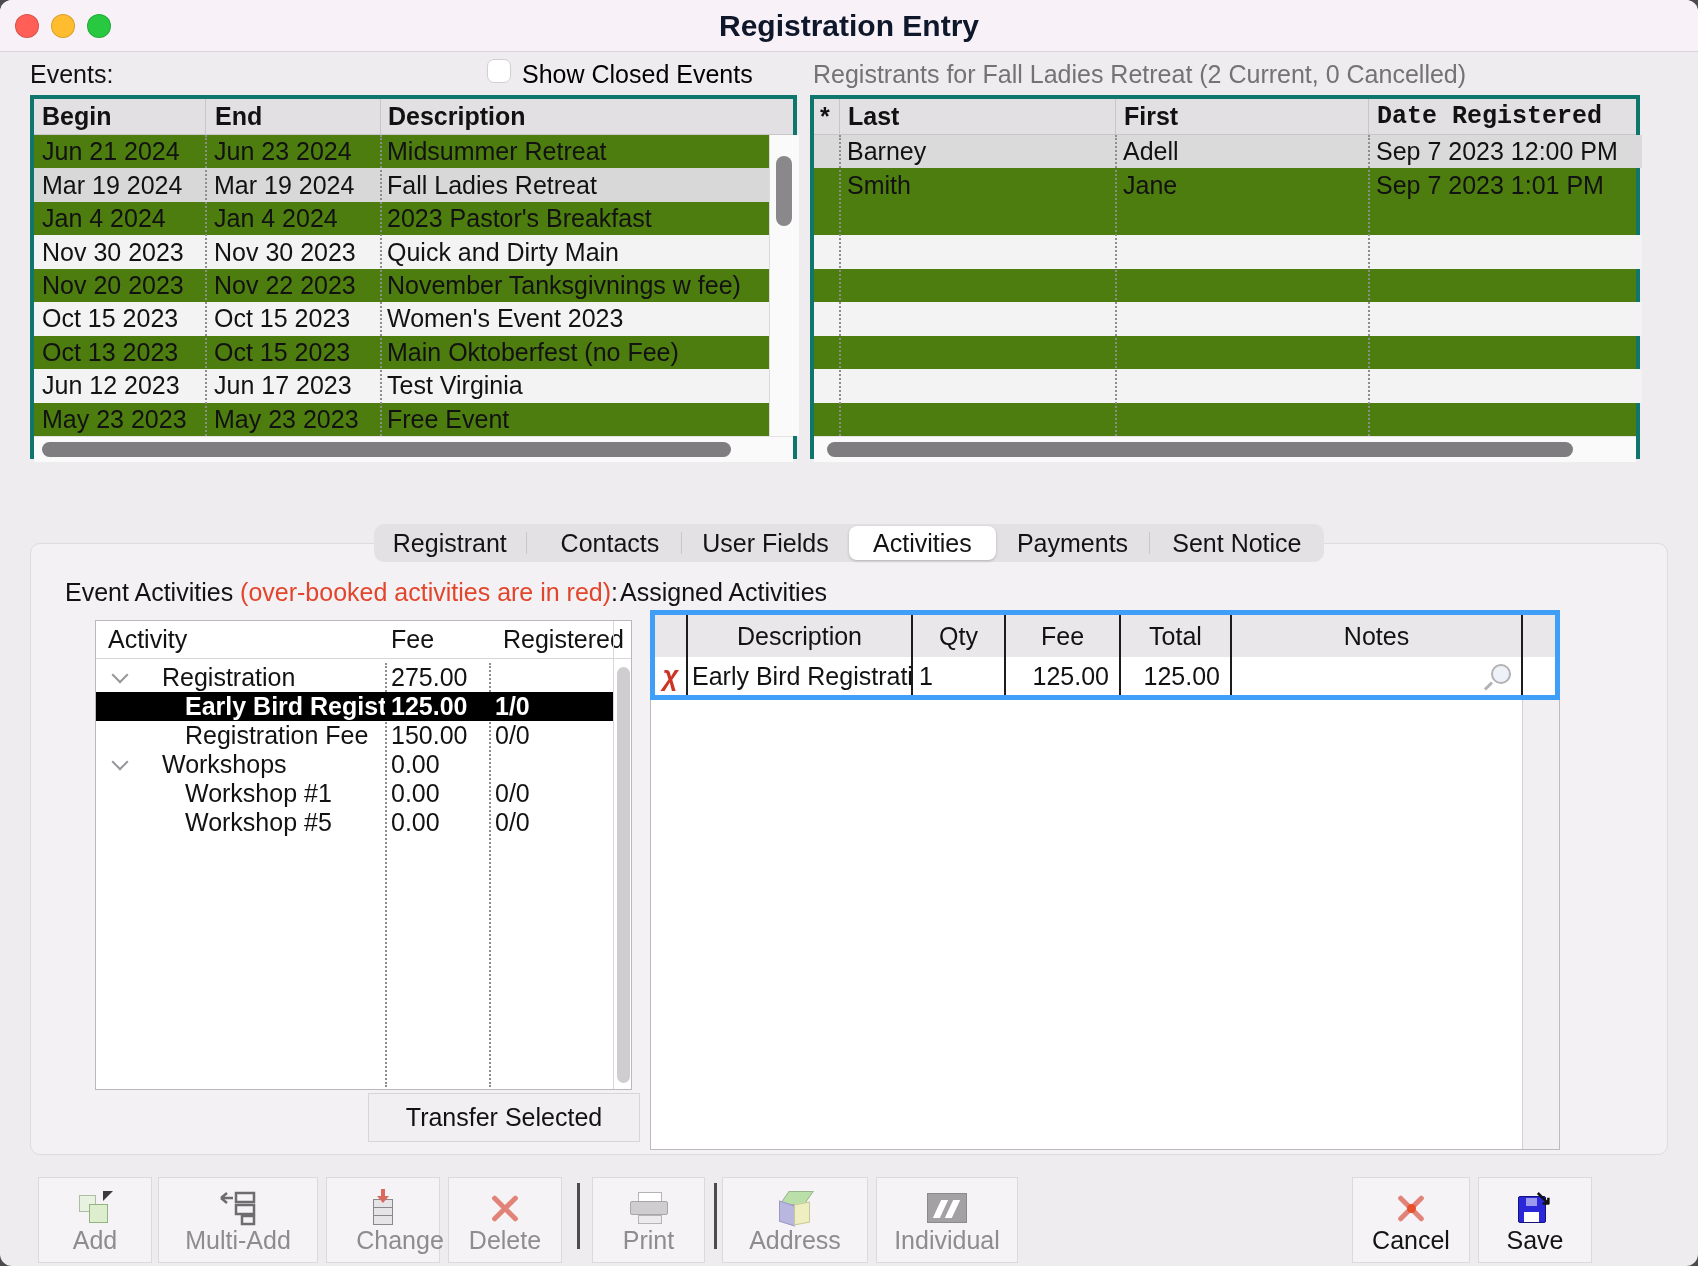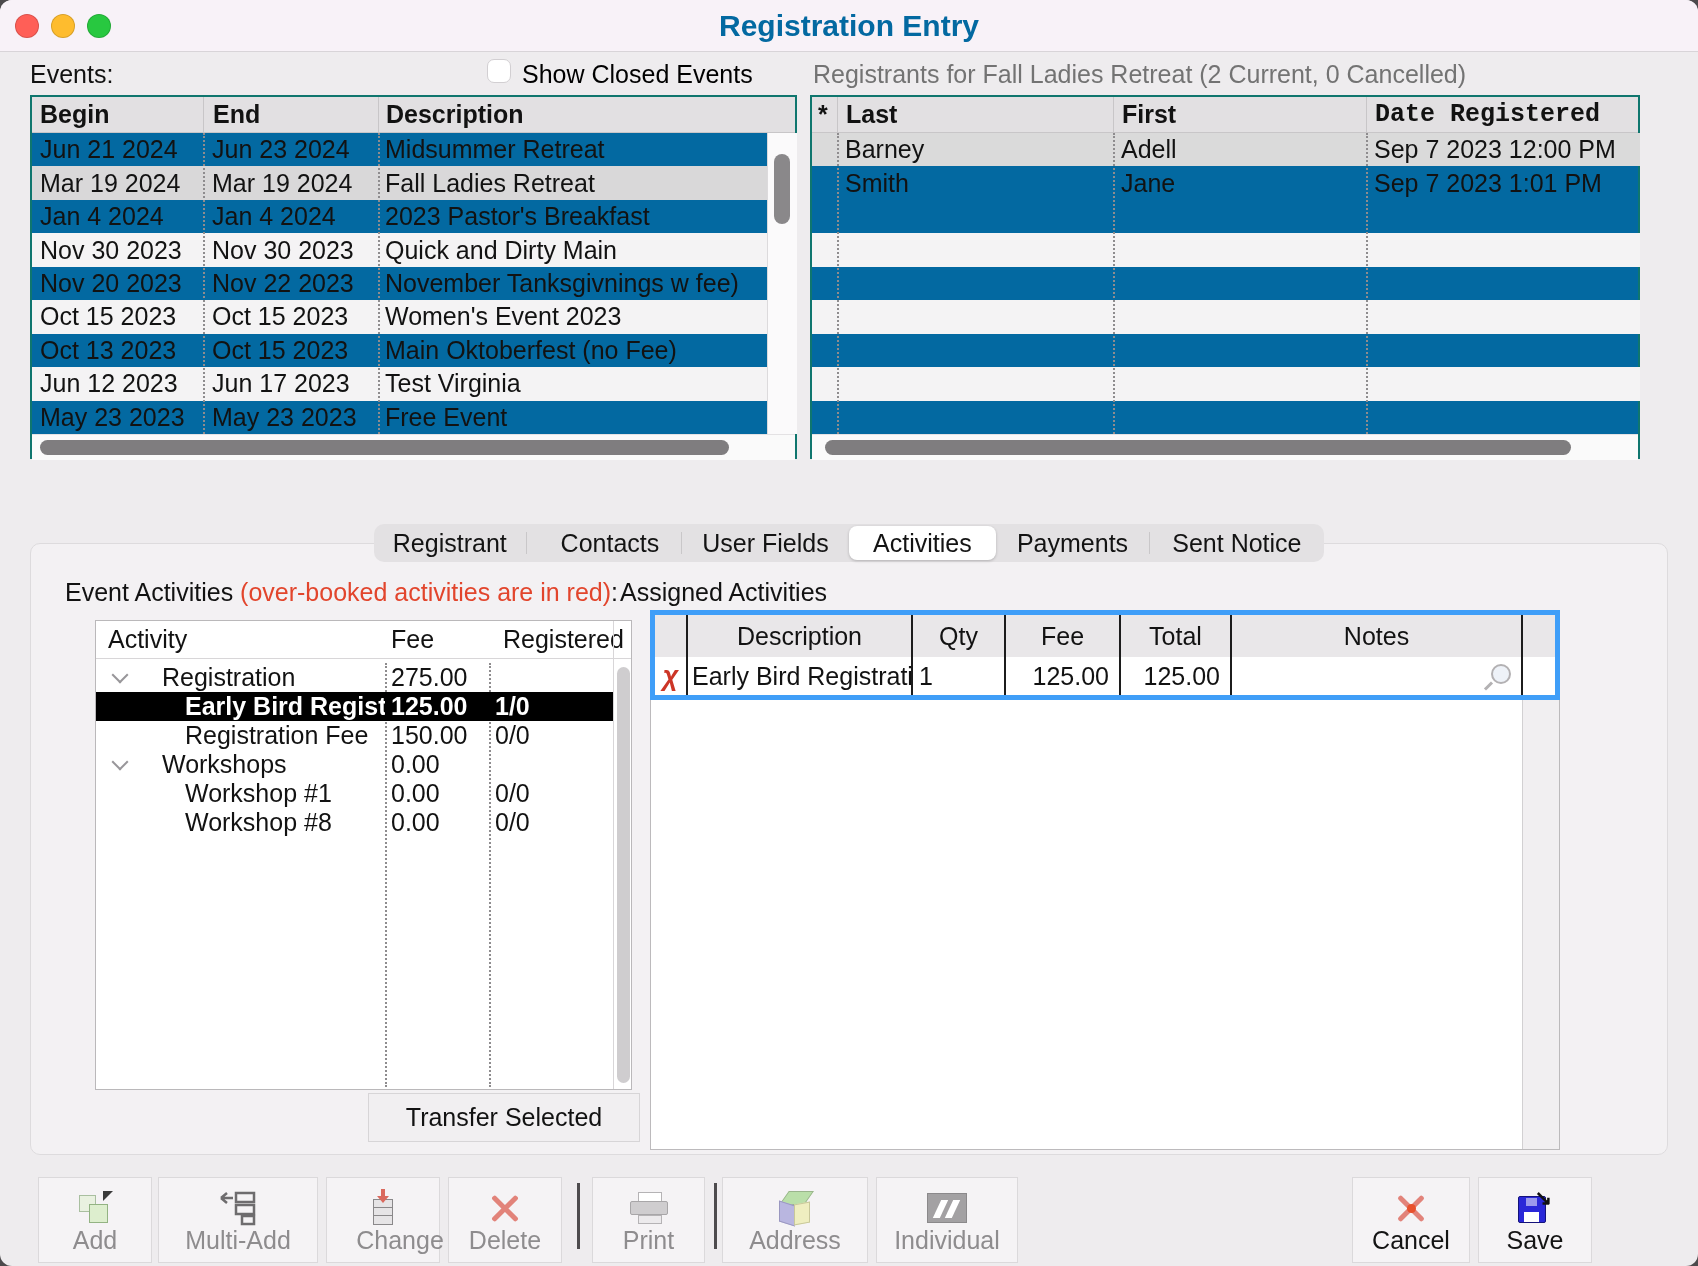--- a/index.html
+++ b/index.html
@@ -4,30 +4,30 @@
 <style>
   html,body{margin:0;padding:0;background:#4c4a4c;font-family:"Liberation Sans",sans-serif;}
   .window{position:relative;width:1698px;height:1266px;background:#eeecee;border-radius:12px;overflow:hidden;color:#121212;font-size:25px;}
 
   
   .titlebar{position:absolute;left:0;top:0;width:100%;height:52px;background:#f8f2f8;border-bottom:1px solid #d8d4d8;box-sizing:border-box;}
   .light{position:absolute;top:14px;width:24px;height:24px;border-radius:50%;border:1px solid rgba(0,0,0,.15);box-sizing:border-box;}
   .light.red{left:15px;background:#ff5f57;}
   .light.yellow{left:51px;background:#febc2e;}
   .light.green{left:87px;background:#28c840;}
-  .title{position:absolute;top:9px;left:0;width:100%;text-align:center;font-weight:bold;font-size:30px;color:#0369a1;}
+  .title{position:absolute;top:9px;left:0;width:100%;text-align:center;font-weight:bold;font-size:30px;color:#0f172a;}
 
   
   .events-label{position:absolute;left:30px;top:60px;}
   .checkbox{position:absolute;left:487px;top:59px;width:24px;height:24px;background:#fff;border:1.5px solid #d2cfd2;border-radius:7px;box-sizing:border-box;}
   .show-closed{position:absolute;left:522px;top:60px;color:#000000;}
   .registrants-title{position:absolute;left:813px;top:60px;color:#737373;}
 
   
-  .grid{position:absolute;background:#0369a1;border:2px solid #0f766e;box-sizing:border-box;}
+  .grid{position:absolute;background:#4d7c0f;border:4px solid #0f766e;box-sizing:border-box;}
   .grid-header{position:absolute;left:0;top:0;right:0;height:36px;background:#e2e0e2;border-bottom:1px solid #c8c6c8;display:flex;font-weight:bold;box-sizing:border-box;}
   .grid-header .hc{display:flex;align-items:center;padding-left:8px;box-sizing:border-box;border-left:1px solid #c8c6c8;overflow:hidden;white-space:nowrap;}
   .grid-header .hc:first-child{border-left:none;}
   .rows{position:absolute;left:0;top:36px;}
   .grid-row{display:flex;height:33.45px;align-items:center;box-sizing:border-box;}
   .grid-row .c{padding-left:8px;box-sizing:border-box;overflow:hidden;white-space:nowrap;}
   .r-light{background:#f4f3f4;}
   .r-sel{background:#dadada;}
   .dots{position:absolute;top:36px;height:301px;width:0;border-left:2px dotted #8e8c8e;z-index:4;pointer-events:none;}
   .vtrack{position:absolute;top:36px;background:#fbfafb;border-left:1px solid #dcdadc;box-sizing:border-box;}
@@ -295,21 +295,21 @@
         <div class="tc1"><span class="chev"></span><span class="lvl0" style="display:inline-block;">Workshops</span></div>
         <div class="tc2">0.00</div>
         <div class="tc3"></div>
       </div>
       <div class="tree-row">
         <div class="tc1"><span class="lvl1" style="display:inline-block;">Workshop #1</span></div>
         <div class="tc2">0.00</div>
         <div class="tc3">0/0</div>
       </div>
       <div class="tree-row">
-        <div class="tc1"><span class="lvl1" style="display:inline-block;">Workshop #8</span></div>
+        <div class="tc1"><span class="lvl1" style="display:inline-block;">Workshop #5</span></div>
         <div class="tc2">0.00</div>
         <div class="tc3">0/0</div>
       </div>
     </div>
   </div>
 
   <div class="transfer-btn">Transfer Selected</div>
 
   <div class="assigned">
     <div class="a-blue">

